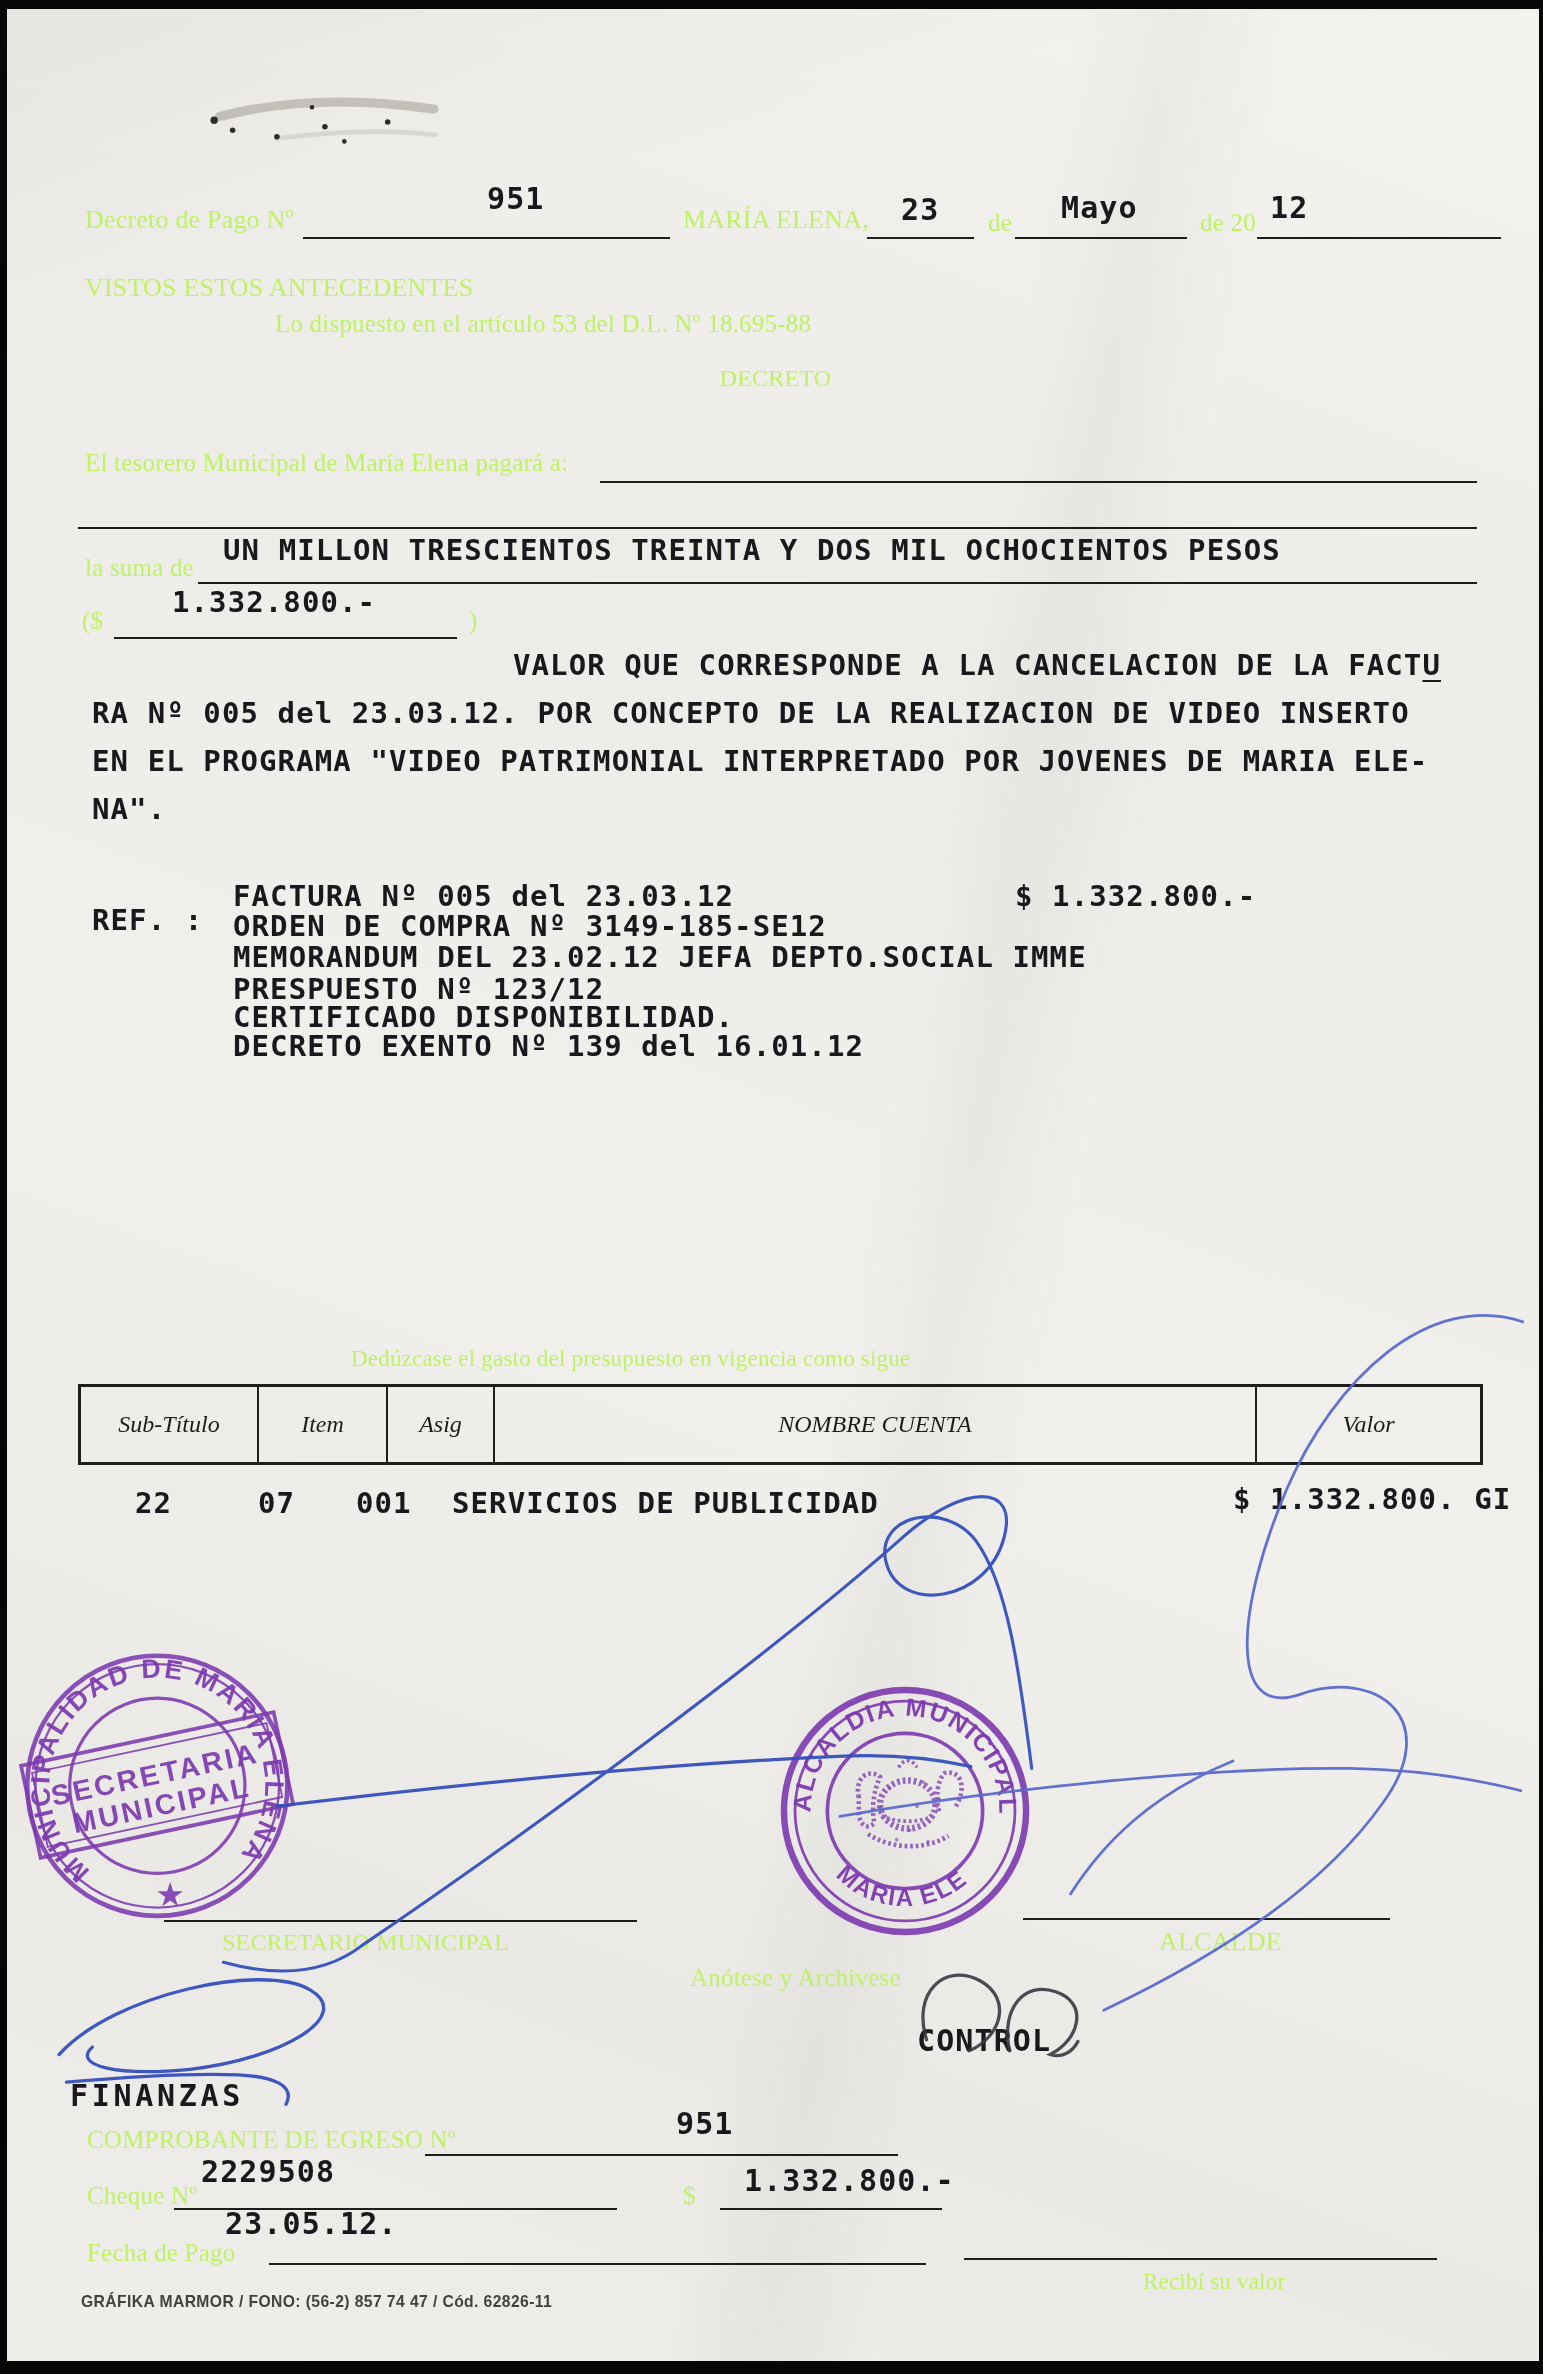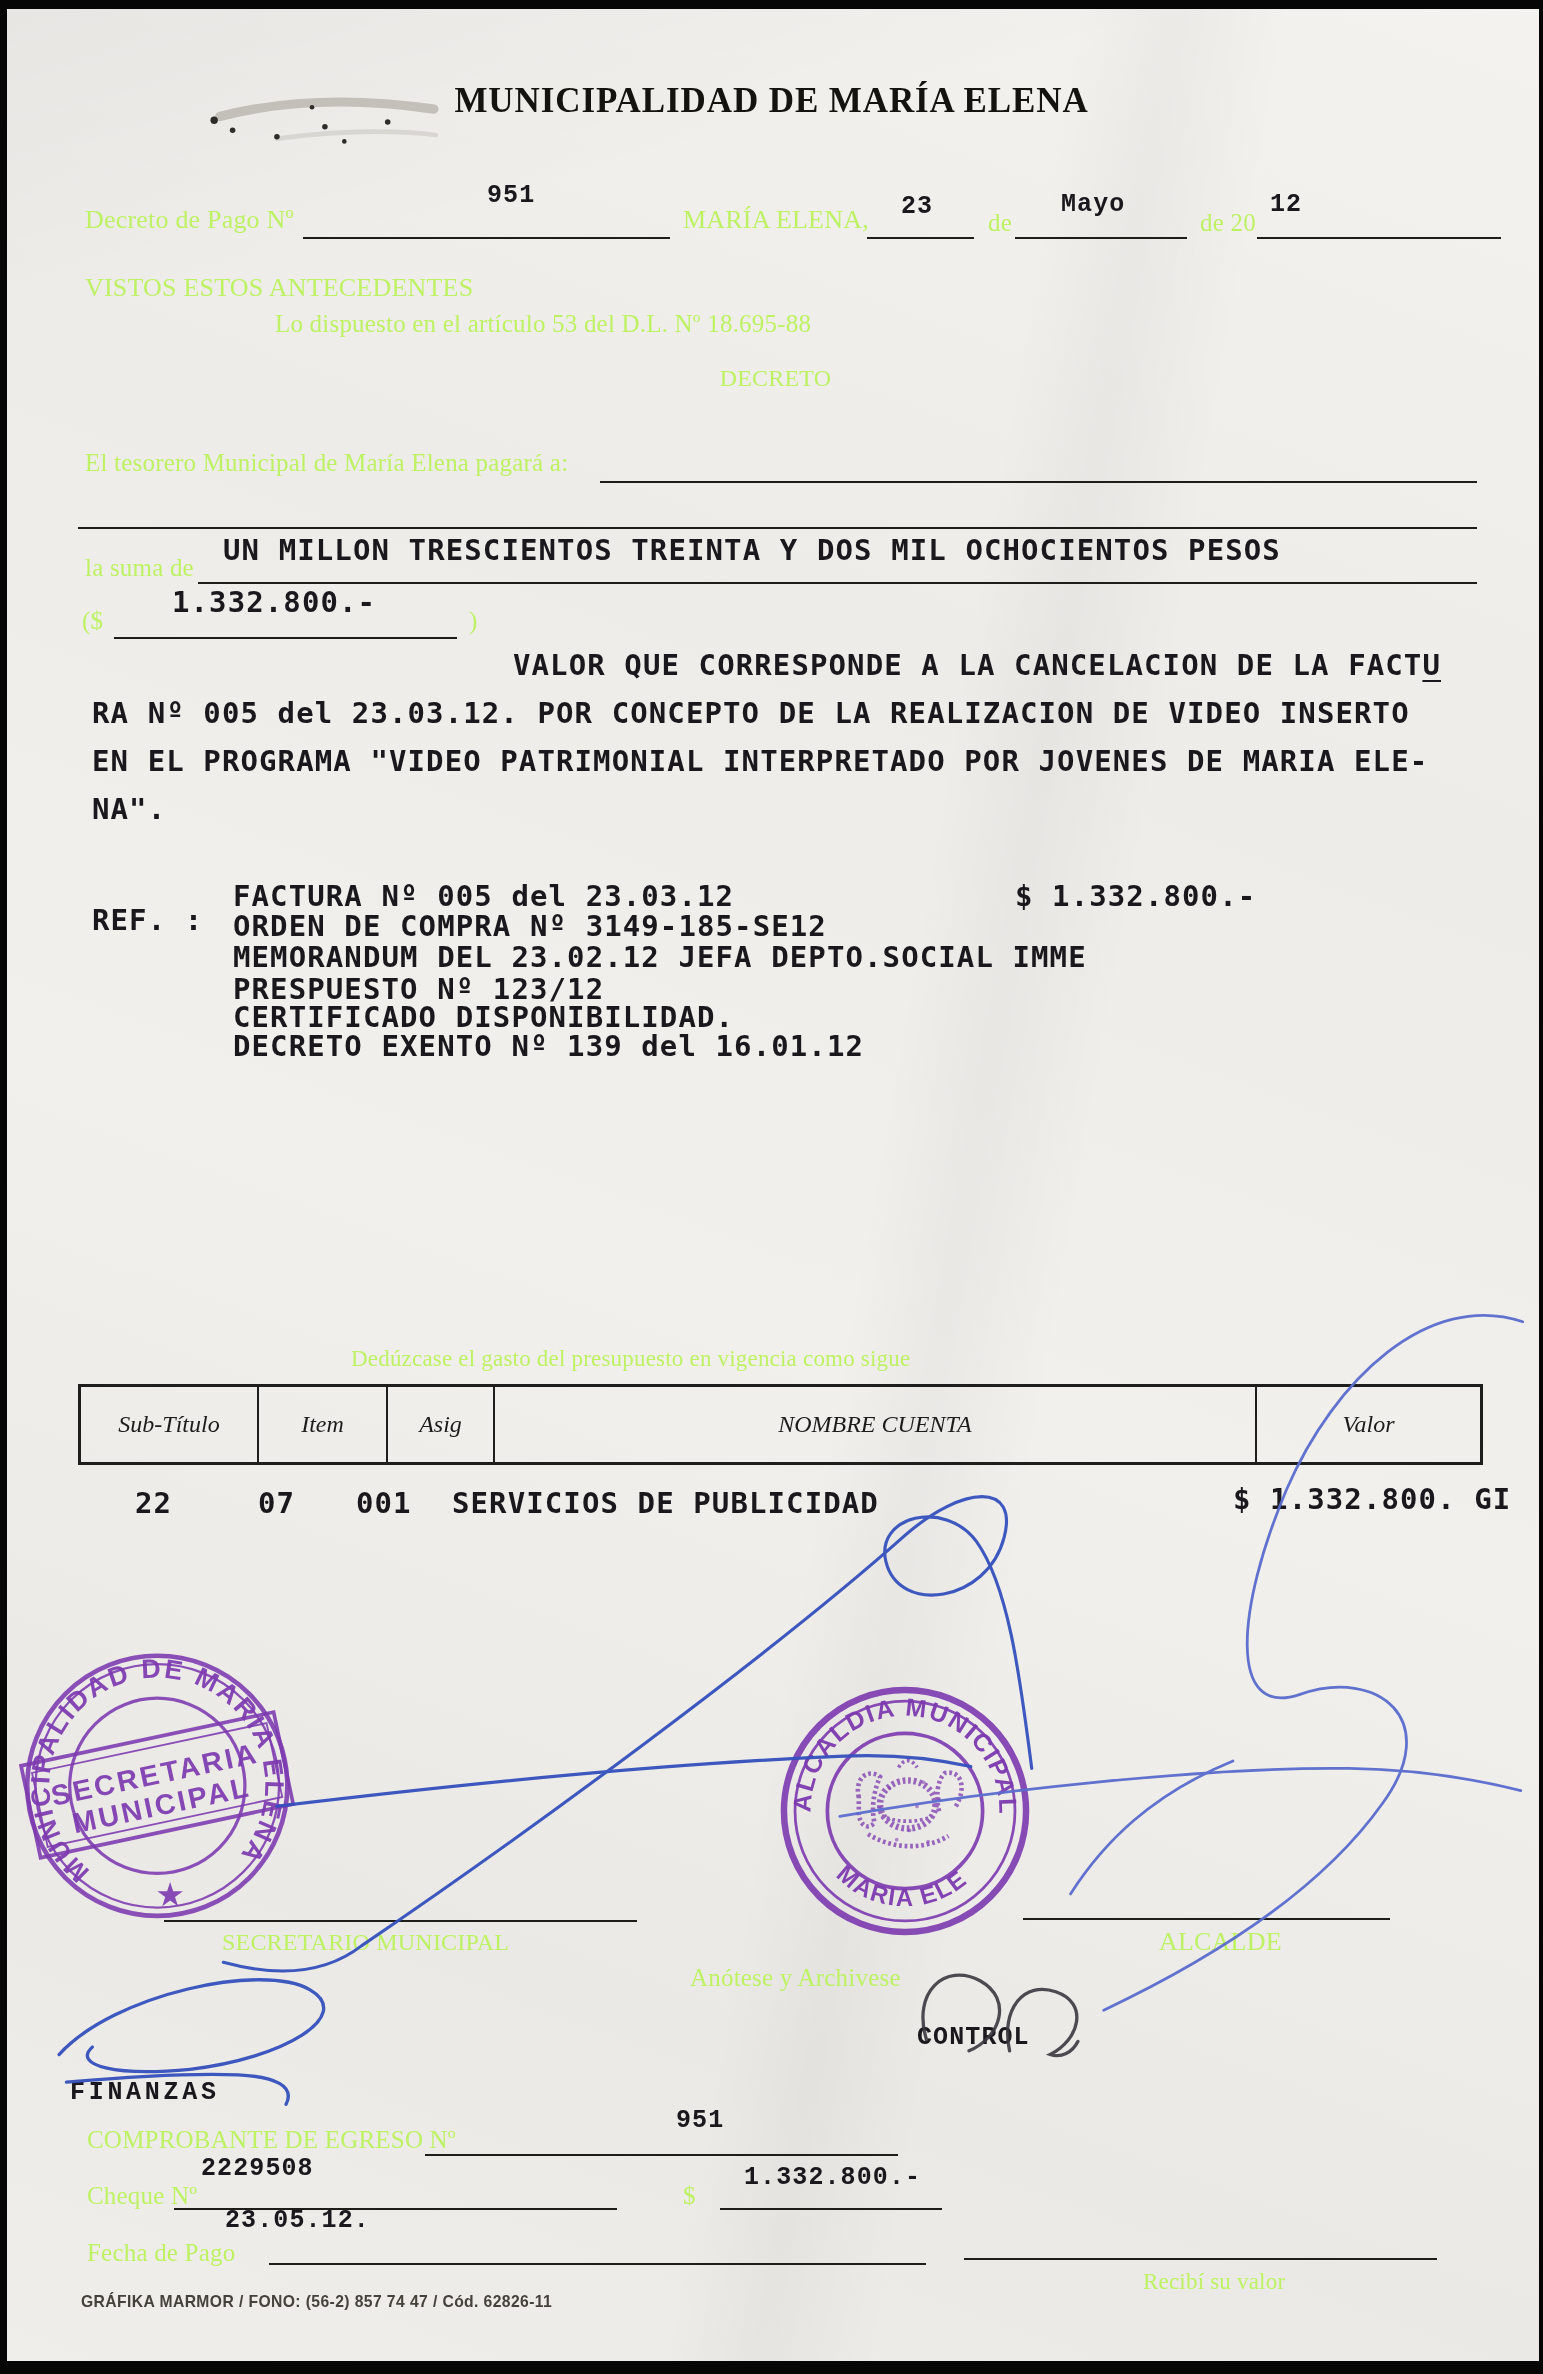--- a/index.html
+++ b/index.html
@@ -10,21 +10,21 @@
            linear-gradient(165deg, rgba(0,0,0,0.035) 0%, rgba(0,0,0,0) 12%),
            linear-gradient(100deg, rgba(0,0,0,0) 55%, rgba(0,0,0,0.03) 60%, rgba(0,0,0,0) 66%),
            linear-gradient(200deg, #f3f2ef 0%, #edecE9 30%, #f1f0ed 55%, #eae9e5 80%, #efeeea 100%);}
   .abs{position:absolute;white-space:nowrap;}
   .lbl{font-size:25px;color:#bef264;letter-spacing:0.2px;}
   .lbl-sm{font-size:23px;}
   .lbl-lg{font-size:26px;}
   .title{font-weight:bold;font-size:35px;letter-spacing:0.9px;color:#14130f;}
   .typed{font-family:"DejaVu Sans Mono","Liberation Mono",monospace;font-weight:700;
          font-size:29px;letter-spacing:1.1px;color:#1a181c;}
-  .typed-sm{font-size:25px;font-family:Liberation Mono, monospace;}
+  .typed-sm{font-size:30px;}
   .u{text-decoration:underline;text-underline-offset:4.6px;}
   .rule{position:absolute;height:0;border-top:2.8px solid #1d1d1a;}
   .cell{border-right:2.8px solid #1e1e1c;display:flex;align-items:center;justify-content:center;box-sizing:border-box;height:100%;}
   .cell:last-child{border-right:none;}
   .th{font-style:italic;font-size:24px;color:#1c1c1a;}
   .credit{font-family:"Liberation Sans",sans-serif;font-size:15.7px;color:#45423c;letter-spacing:0.4px;font-weight:bold;}
   svg{position:absolute;overflow:visible;}
   .stampTxt{font-family:"Liberation Sans",sans-serif;font-weight:bold;}
 </style>
 </head>
@@ -38,21 +38,20 @@
     <path d="M 300 150 C 360 142 420 140 472 146" fill="none" stroke="#c8c4bd" stroke-width="5" stroke-linecap="round" opacity="0.55"></path>
     <circle cx="232" cy="130" r="4" fill="#2e2c29"></circle>
       <circle cx="252" cy="141" r="3" fill="#2e2c29"></circle>
     <circle cx="300" cy="148" r="3" fill="#2e2c29"></circle>
       <circle cx="352" cy="137" r="3" fill="#2e2c29"></circle>
     <circle cx="338" cy="116" r="2.5" fill="#2e2c29"></circle>
       <circle cx="420" cy="132" r="3" fill="#2e2c29"></circle>
     <circle cx="373" cy="153" r="2.5" fill="#2e2c29"></circle>
   </svg>
 
-  <div class="abs title" style="left:0;top:81px;width:100%;text-align:center">MUNICIPALIDAD DE MARÍA ELENA</div>
 
   <div class="abs typed typed-sm" style="left:487px;top:181px">951</div>
   <div class="abs lbl lbl-lg" style="left:85px;top:205px">Decreto de Pago Nº</div>
   <div class="rule" style="left:303px;top:237px;width:367px"></div>
   <div class="abs lbl lbl-lg" style="left:683px;top:205px">MARÍA ELENA,</div>
   <div class="abs typed typed-sm" style="left:901px;top:192px">23</div>
   <div class="rule" style="left:867px;top:237px;width:107px"></div>
   <div class="abs lbl" style="left:988px;top:209px">de</div>
   <div class="abs typed typed-sm" style="left:1061px;top:190px">Mayo</div>
   <div class="rule" style="left:1015px;top:237px;width:172px"></div>

